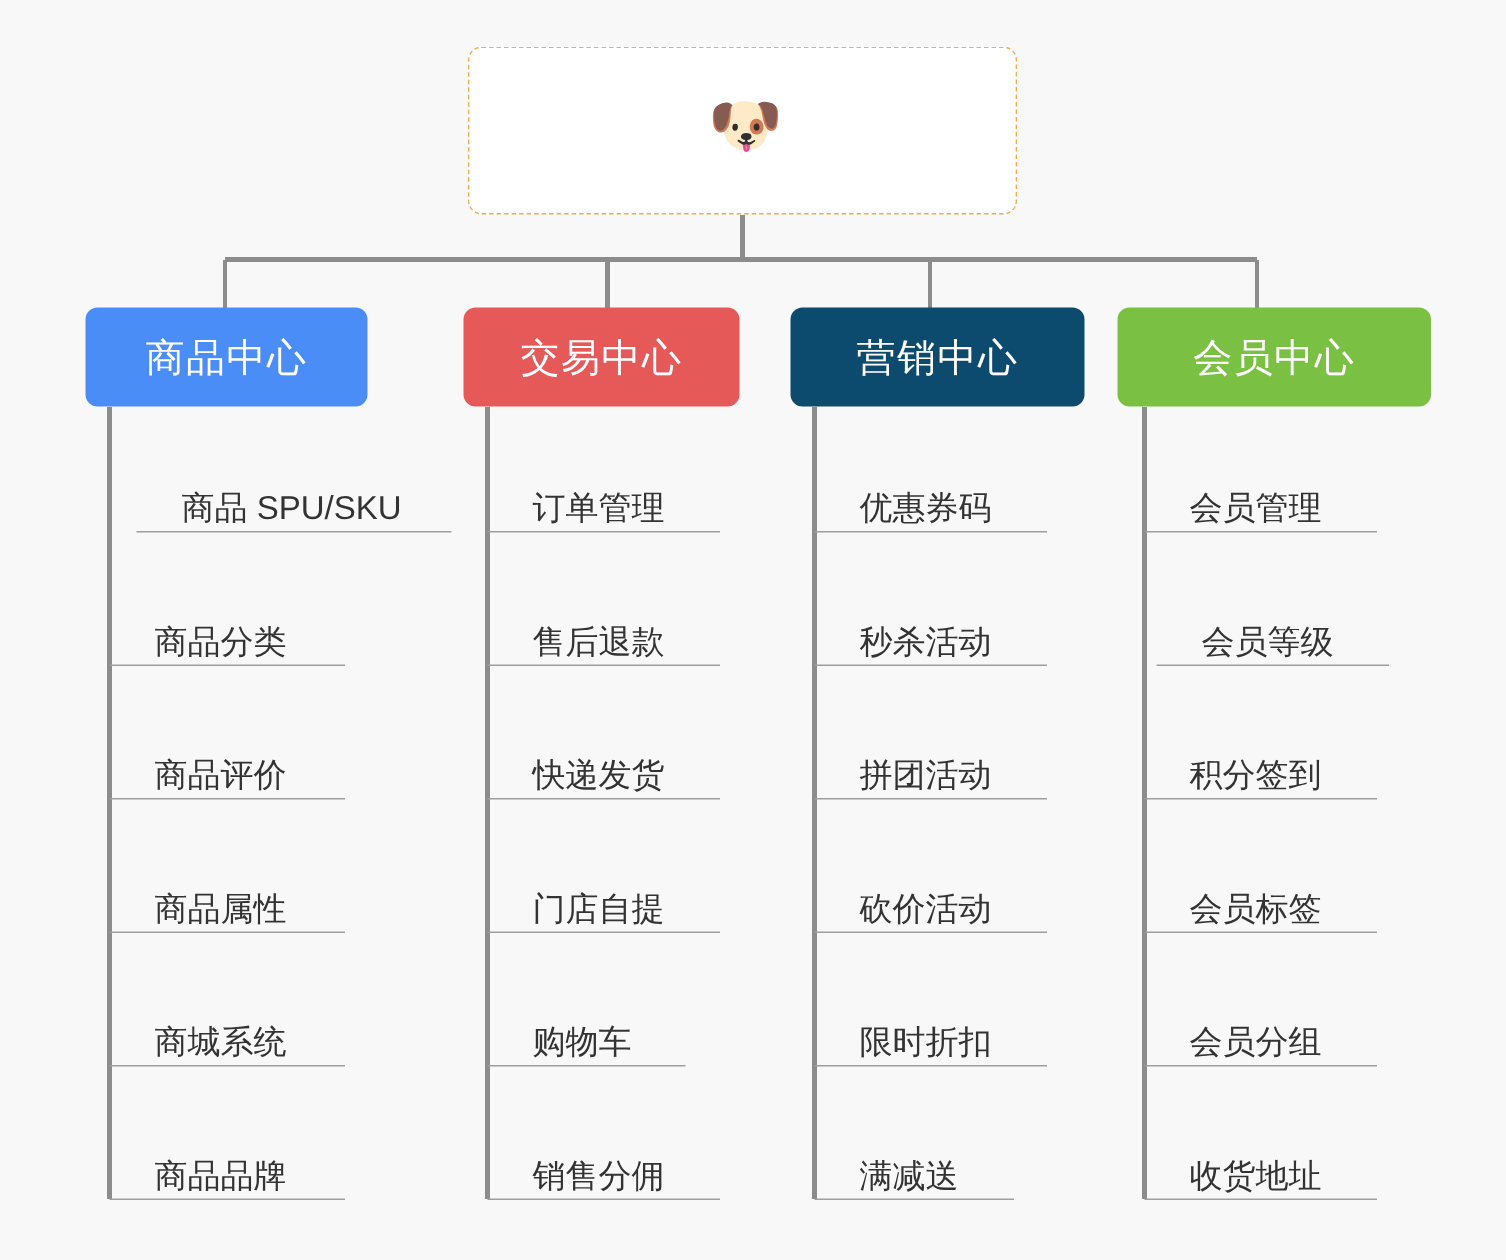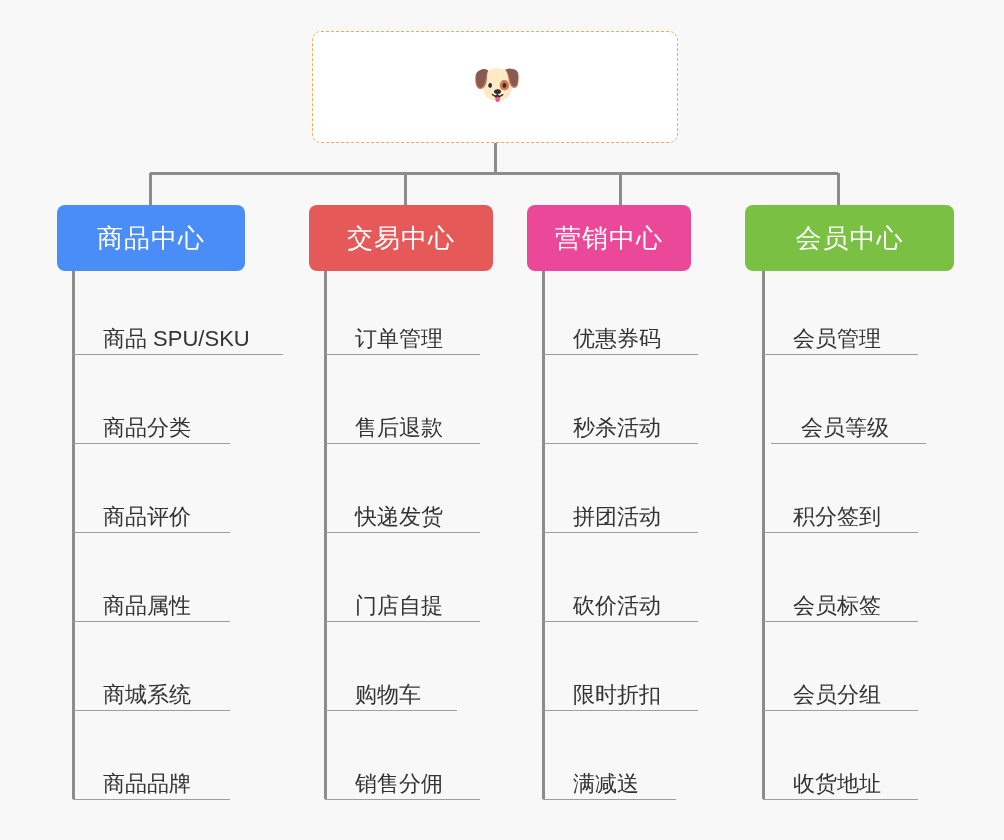--- a/index.html
+++ b/index.html
@@ -123,21 +123,21 @@
 
   <div class="root-node">
     <span class="root-emoji">🐶</span>
   </div>
 
   <div id="columns-host">
       <div class="column" style="left: 0px;">
         <div class="col-header" style="left: 57px; width: 188px; background: rgb(74, 141, 246);">
           <span>商品中心</span>
         </div>
-        <div class="leaf" style="left: 73px; top: 149px; width: 210px;">
+        <div class="leaf" style="left: 91px; top: 149px; width: 210px;">
           <span class="leaf-label">商品 SPU/SKU</span>
         </div>
         <div class="leaf" style="left: 73px; top: 238px; width: 157px;">
           <span class="leaf-label">商品分类</span>
         </div>
         <div class="leaf" style="left: 73px; top: 327px; width: 157px;">
           <span class="leaf-label">商品评价</span>
         </div>
         <div class="leaf" style="left: 73px; top: 416px; width: 157px;">
           <span class="leaf-label">商品属性</span>
@@ -166,21 +166,21 @@
           <span class="leaf-label">门店自提</span>
         </div>
         <div class="leaf" style="left: 325px; top: 505px; width: 132px;">
           <span class="leaf-label">购物车</span>
         </div>
         <div class="leaf" style="left: 325px; top: 594px; width: 155px;">
           <span class="leaf-label">销售分佣</span>
         </div>
       </div>
       <div class="column" style="left: 0px;">
-        <div class="col-header" style="left: 527px; width: 164px; background: #ec4899;">
+        <div class="col-header" style="left: 527px; width: 196px; background: #0c4a6e;">
           <span>营销中心</span>
         </div>
         <div class="leaf" style="left: 543px; top: 149px; width: 155px;">
           <span class="leaf-label">优惠券码</span>
         </div>
         <div class="leaf" style="left: 543px; top: 238px; width: 155px;">
           <span class="leaf-label">秒杀活动</span>
         </div>
         <div class="leaf" style="left: 543px; top: 327px; width: 155px;">
           <span class="leaf-label">拼团活动</span>

